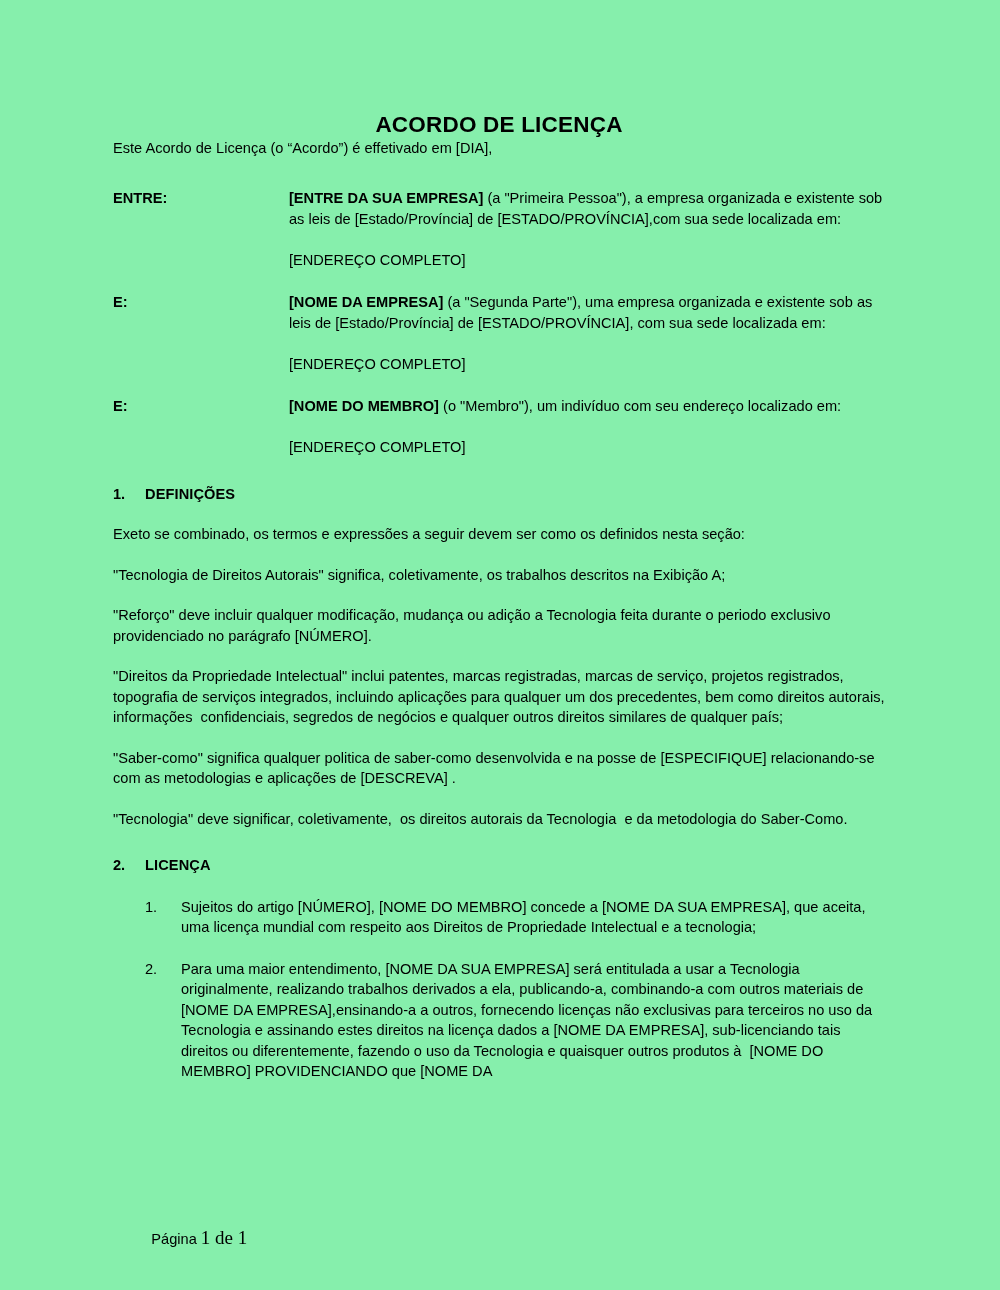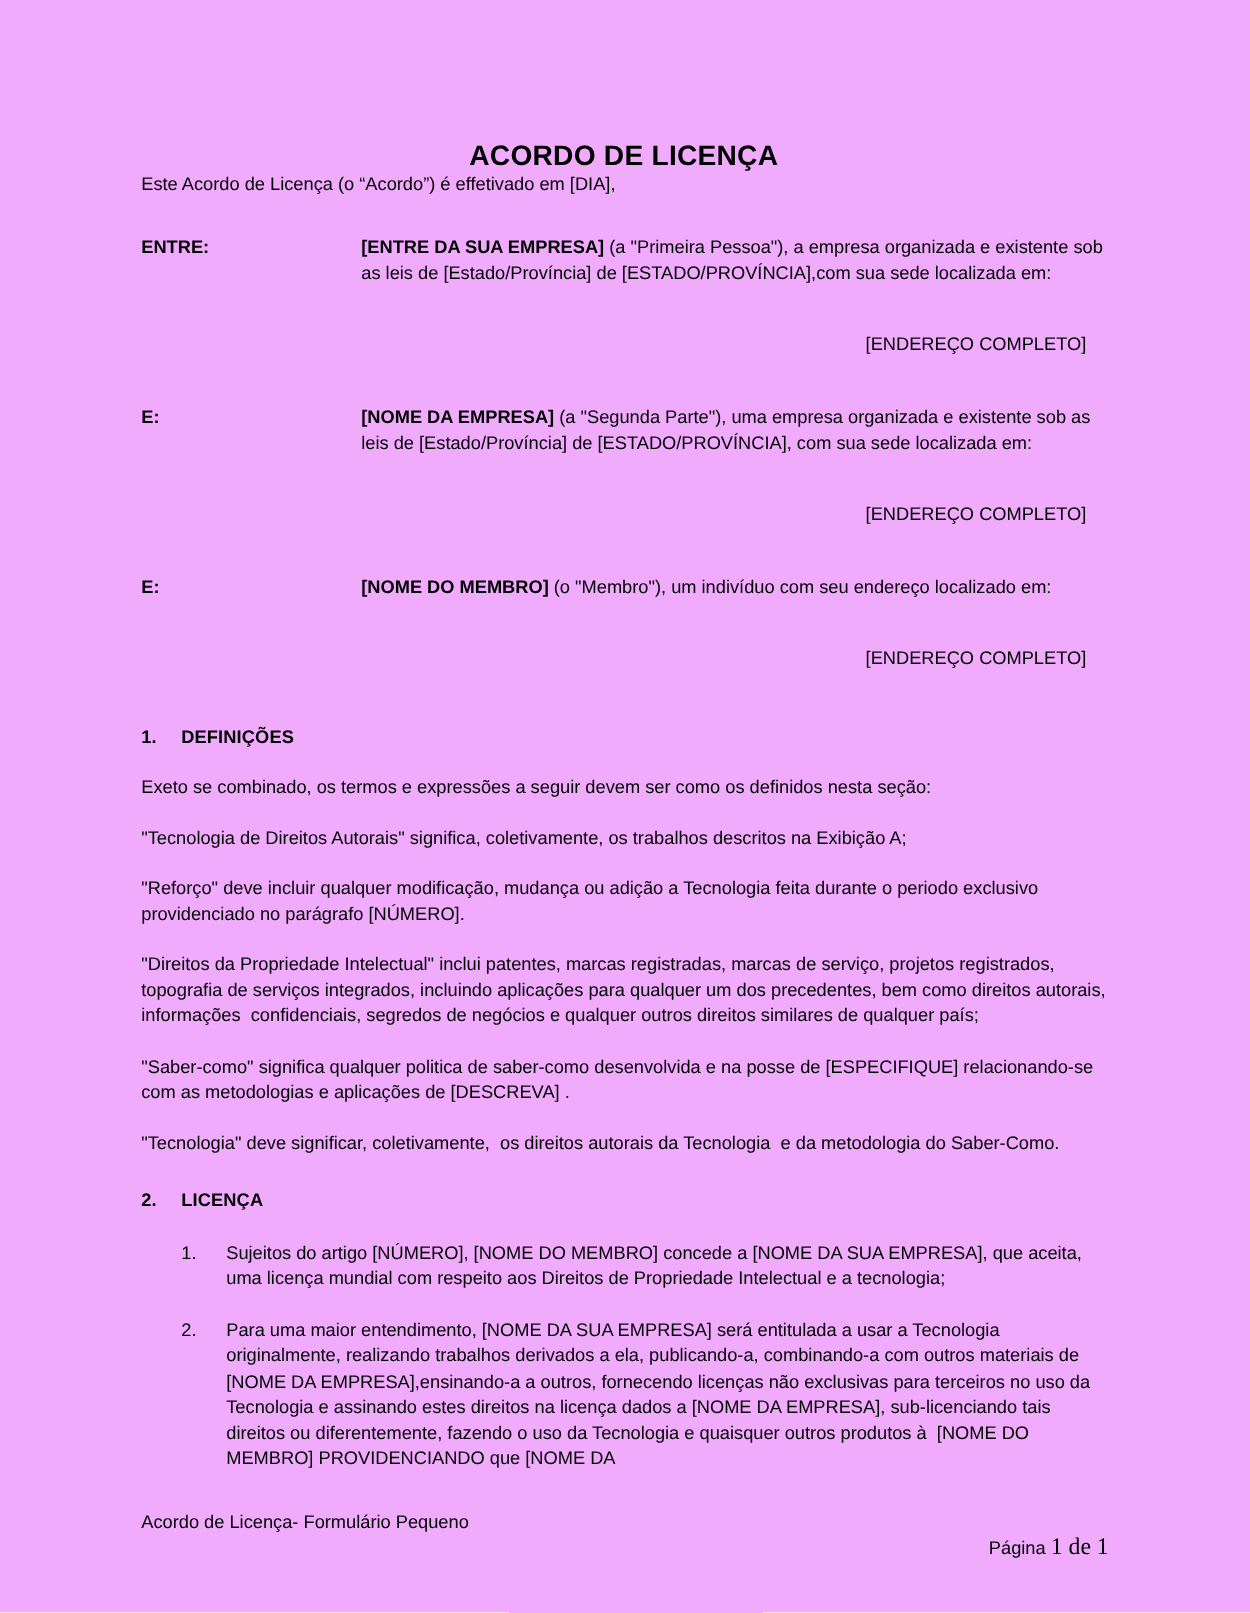--- a/index.html
+++ b/index.html
@@ -11,21 +11,21 @@
     width: 1000px;
     height: 1290px;
     font-family: "Liberation Sans", sans-serif;
     color: #000000;
     -webkit-font-smoothing: antialiased;
   }
   .page {
     position: relative;
     width: 1000px;
     height: 1290px;
-    background: #f0abfc;
+    background: #86efac;
     box-sizing: border-box;
     padding: 0;
     overflow: hidden;
   }
   .content {
     position: absolute;
     left: 113px;
     top: 0;
     width: 772px;
   }
@@ -71,23 +71,22 @@
   .party-body {
     flex: 1 1 auto;
     font-size: 14.6px;
     line-height: 20.5px;
   }
   .party-body .desc {
     margin: 0;
     white-space: pre-wrap;
   }
   .party-body .addr {
-    margin: 16px;
+    margin: 0;
     padding-top: 20.5px;
-    text-align: right;
   }
   .party-name {
     font-weight: bold;
   }
 
   
   .section-heading {
     display: flex;
     align-items: baseline;
     font-weight: bold;
@@ -208,18 +207,17 @@
       </div>
       <div class="sublist-item">
         <span class="item-num">2.</span>
         <span class="item-text">Para uma maior entendimento, [NOME DA SUA EMPRESA] será entitulada a usar a Tecnologia originalmente, realizando trabalhos derivados a ela, publicando-a, combinando-a com outros materiais de [NOME DA EMPRESA],ensinando-a a outros, fornecendo licenças não exclusivas para terceiros no uso da Tecnologia e assinando estes direitos na licença dados a [NOME DA EMPRESA], sub-licenciando tais direitos ou diferentemente, fazendo o uso da Tecnologia e quaisquer outros produtos à  [NOME DO MEMBRO] PROVIDENCIANDO que [NOME DA</span>
       </div>
     </div>
 
   </div>
 
   <div class="footer">
-    <div class="footer-left">Acordo de Licença- Formulário Pequeno</div>
     <div class="footer-right">
       <span class="page-word">Página </span><span class="page-nums">1 de 1</span>
     </div>
   </div>
 </div>
 
 </body></html>

